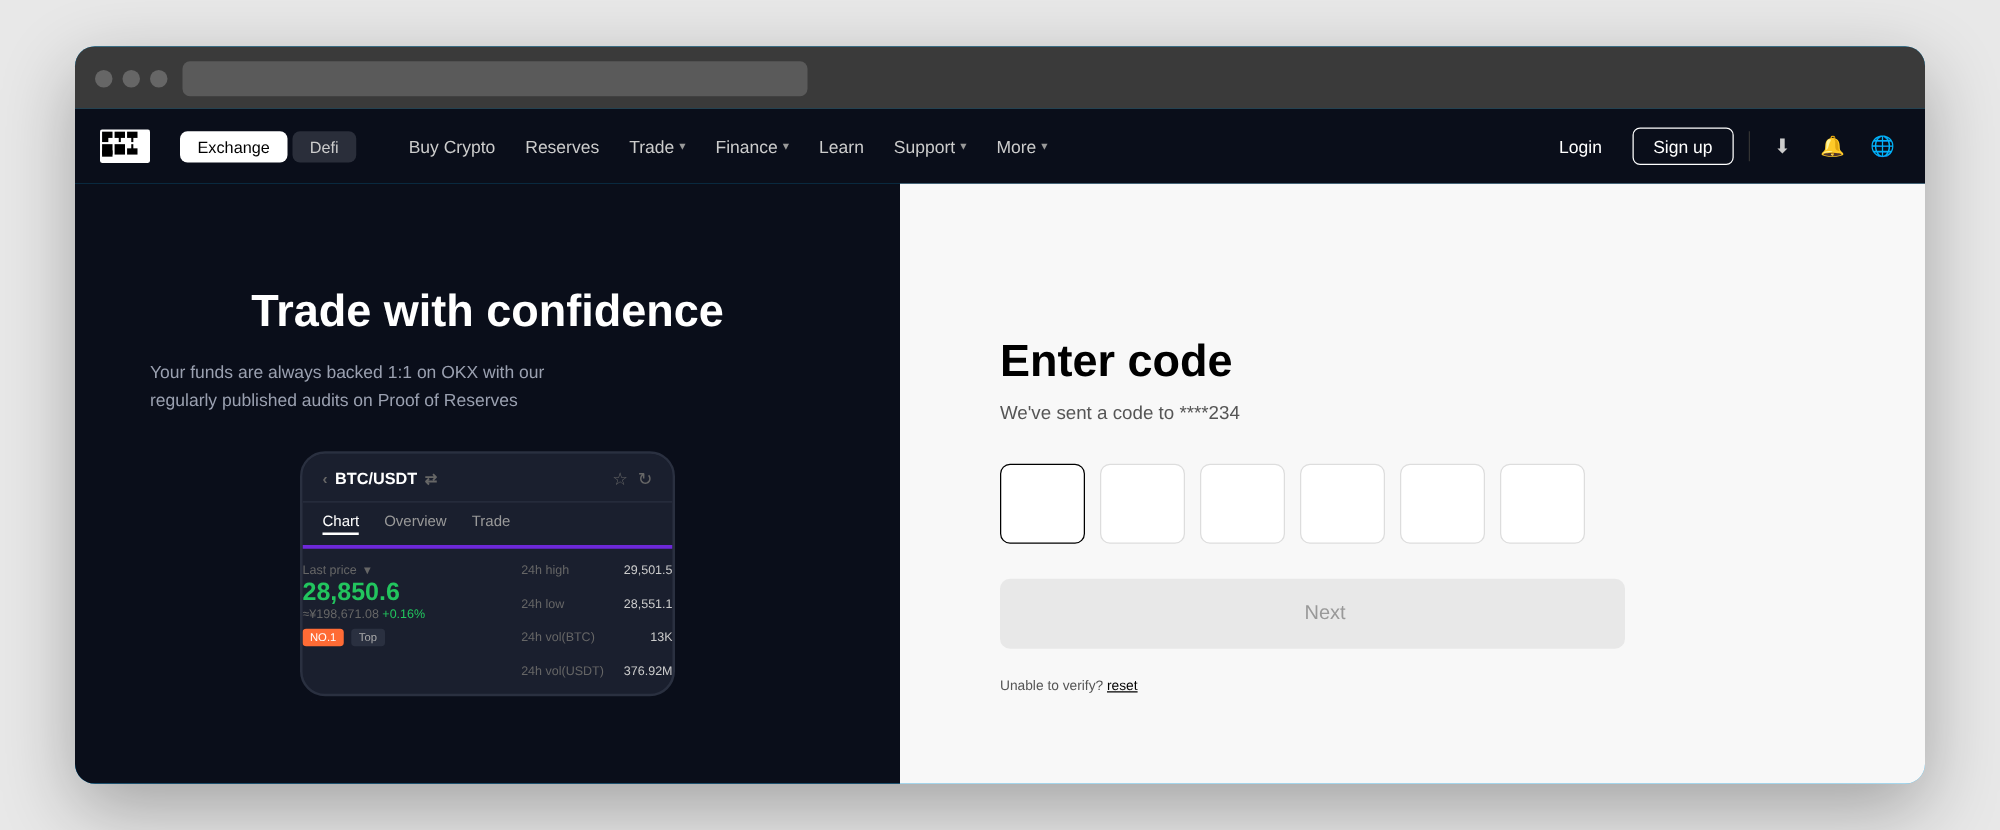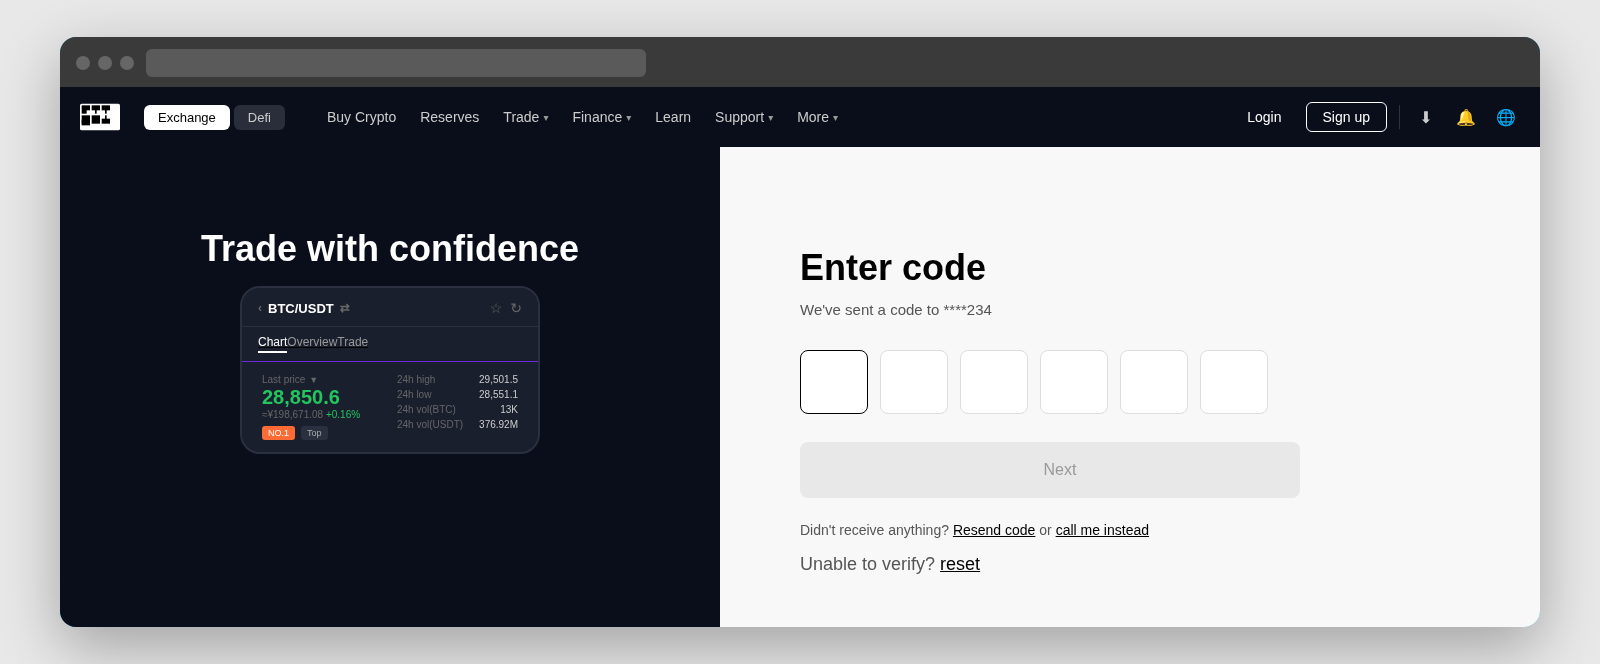--- a/index.html
+++ b/index.html
@@ -206,36 +206,36 @@
       gap: 6px;
     }
     .phone-icons {
       display: flex;
       gap: 8px;
       color: #666;
       font-size: 14px;
     }
     .phone-tabs {
       display: flex;
+      gap: 20px;
       padding: 8px 16px;
-      border-bottom: 1px solid #6d28d9;
-      text-decoration: underline;
+      border-bottom: 3px solid #6d28d9;
     }
     .phone-tab {
       color: #999;
       font-size: 12px;
       cursor: pointer;
     }
     .phone-tab.active {
       color: #fff;
       border-bottom: 2px solid #fff;
       padding-bottom: 2px;
     }
     .phone-body {
-      padding: 12px 20px;
+      padding: 12px 0;
       display: flex;
       gap: 12px;
     }
     .phone-left {
       flex: 1;
     }
     .last-price-label {
       color: #666;
       font-size: 10px;
       display: flex;
@@ -252,21 +252,21 @@
       color: #666;
       font-size: 10px;
     }
     .price-change {
       color: #22c55e;
       font-size: 10px;
     }
     .phone-right {
       display: flex;
       flex-direction: column;
-      gap: 4px;
+      gap: 16px;
       font-size: 10px;
     }
     .stat-row {
       display: flex;
       justify-content: space-between;
       gap: 16px;
     }
     .stat-label { color: #666; }
     .stat-value { color: #ccc; }
     .tags {
@@ -343,21 +343,21 @@
       font-size: 14px;
       color: #555;
       margin-bottom: 16px;
     }
     .resend-text a {
       color: #000;
       text-decoration: underline;
       cursor: pointer;
     }
     .reset-text {
-      font-size: 18px;
+      font-size: 11px;
       color: #555;
     }
     .reset-text a {
       color: #000;
       text-decoration: underline;
       cursor: pointer;
     }
   </style>
 </head>
 <body>
@@ -434,20 +434,21 @@
         <div class="nav-icon">⬇</div>
         <div class="nav-icon">🔔</div>
         <div class="nav-icon">🌐</div>
       </div>
     </nav>
 
     <div class="main-content">
 
       <div class="left-panel">
         <h1 class="hero-title">Trade with confidence</h1>
+        <p class="hero-subtitle">Your funds are always backed 1:1 on OKX with our regularly published audits on Proof of Reserves</p>
 
         <div class="phone-mockup">
           <div class="phone-header">
             <div class="phone-pair">
               <span style="color:#666;font-size:12px;">‹</span>
               <span>BTC/USDT</span>
               <span style="color:#666;font-size:12px;">⇄</span>
             </div>
             <div class="phone-icons">
               <span>☆</span>
@@ -505,26 +506,20 @@
           <input class="code-input active-input" type="text" maxlength="1" style="">
           <input class="code-input" type="text" maxlength="1" style="">
           <input class="code-input" type="text" maxlength="1" style="">
           <input class="code-input" type="text" maxlength="1" style="">
           <input class="code-input" type="text" maxlength="1" style="">
           <input class="code-input" type="text" maxlength="1" style="">
         </div>
 
         <button class="next-btn">Next</button>
 
-        <p class="resend-text">
-          <span>Didn't receive anything?</span>
-          <a>Resend code</a>
-          <span>or</span>
-          <a>call me instead</a>
-        </p>
 
         <p class="reset-text">
           <span>Unable to verify?</span>
           <a>reset</a>
         </p>
       </div>
     </div>
   </div>
 </div>
 

